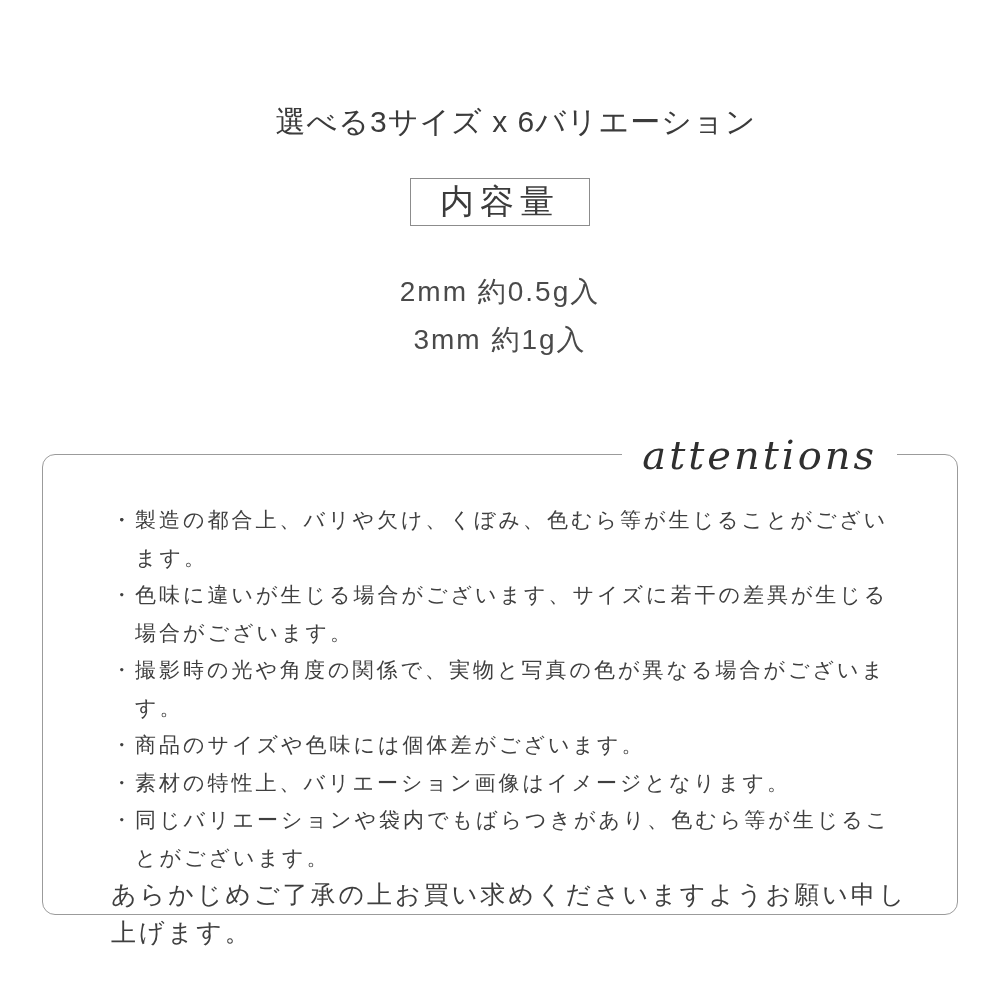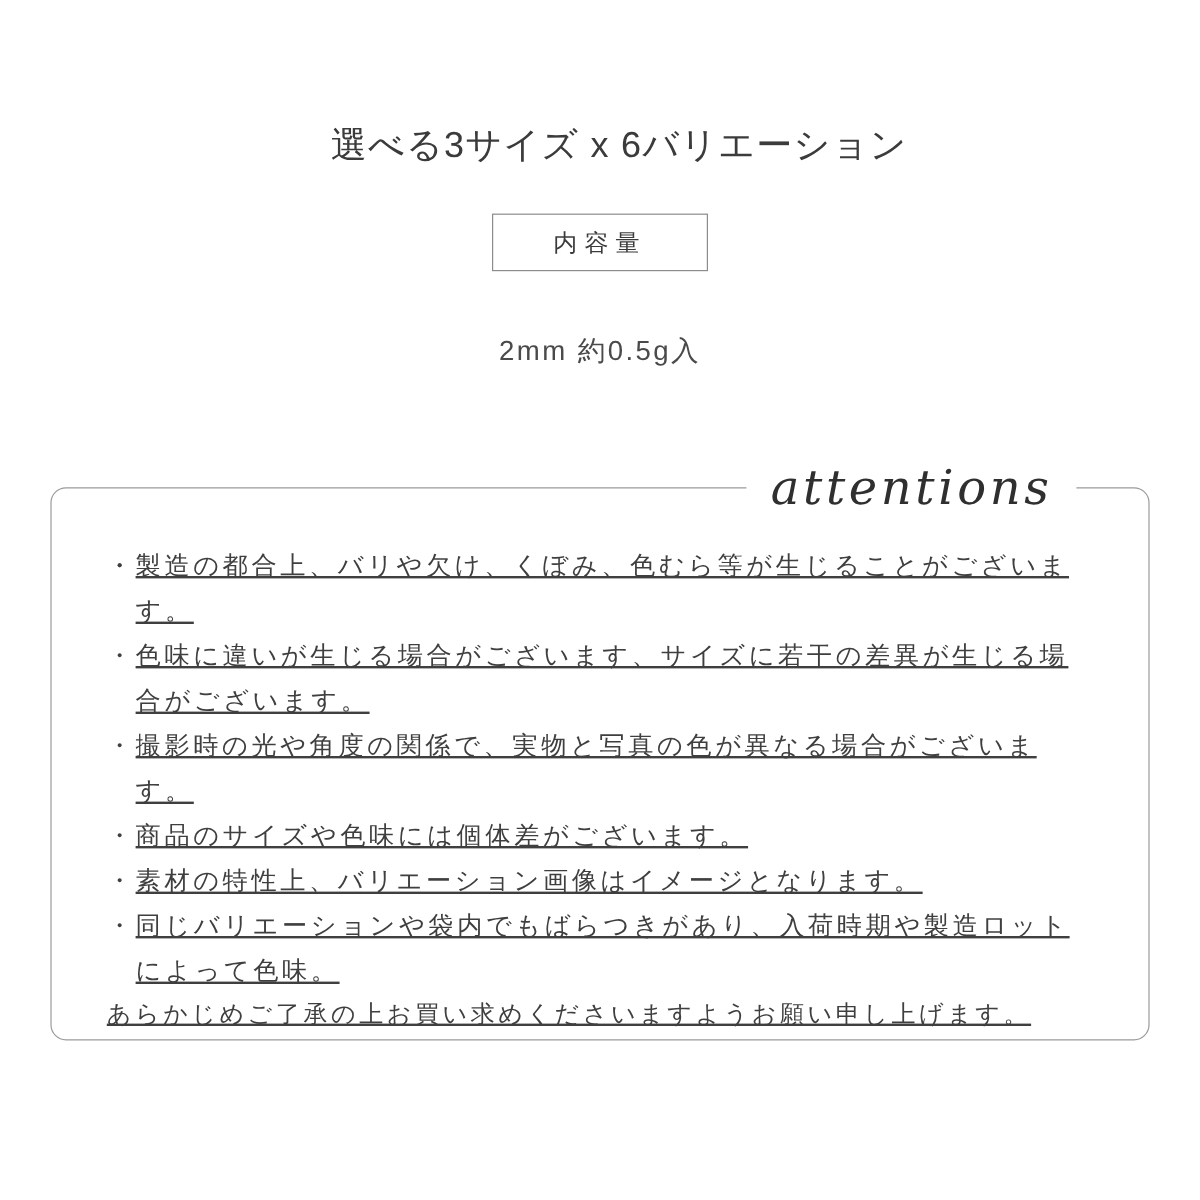--- a/index.html
+++ b/index.html
@@ -31,44 +31,43 @@
     padding-left: 32px;
   }
   .contents-box {
     width: 178px;
     height: 46px;
     border: 1px solid #8c8c8c;
     margin: 36px auto 0 auto;
     display: flex;
     align-items: center;
     justify-content: center;
-    font-size: 20px;
+    font-size: 34px;
     letter-spacing: 6px;
     color: #3b3b3b;
     background: #ffffff;
   }
   .size-list {
     margin-top: 42px;
     text-align: center;
-    font-size: 23px;
+    font-size: 28px;
     letter-spacing: 2px;
     line-height: 48px;
     color: #4a4a4a;
   }
   .attn-box {
     position: relative;
     box-sizing: border-box;
     width: 916px;
     height: 461px;
     margin: 90px auto 0 auto;
     border: 1px solid #9b9b9b;
     border-radius: 13px;
-    padding: 46px 46px 0 46px;
+    padding: 46px 46px 0 68px;
     background: #ffffff;
-    text-decoration: underline;
   }
   .attn-legend {
     position: absolute;
     top: -29px;
     right: 60px;
     background: #ffffff;
     padding: 0 20px;
     font-family: "DejaVu Serif", serif;
     font-style: italic;
     font-size: 40px;
@@ -89,39 +88,40 @@
     position: relative;
     padding-left: 24px;
   }
   .attn-list .bullet {
     position: absolute;
     left: 0;
     top: 0;
   }
   .closing-note {
     margin: 0;
-    font-size: 20px;
+    font-size: 25px;
     letter-spacing: 3px;
     line-height: 37.5px;
     color: #3f3f3f;
   }
 </style>
 </head>
 <body>
 
 <main class="panel">
 
   <h1 class="title">選べる3サイズ x 6バリエーション</h1>
 
   <div class="contents-box">
     <span>内容量</span>
   </div>
 
   <div class="size-list">
     <div>2mm 約0.5g入</div>
+    <div>3mm 約1g入</div>
   </div>
 
   <section class="attn-box">
     <span class="attn-legend">attentions</span>
 
     <ul class="attn-list">
       <li>
         <span class="bullet">・</span>
       </li>
       <li>
@@ -139,20 +139,20 @@
       <li>
         <span class="bullet">・</span>
         <span>商品のサイズや色味には個体差がございます。</span>
       </li>
       <li>
         <span class="bullet">・</span>
         <span>素材の特性上、バリエーション画像はイメージとなります。</span>
       </li>
       <li>
         <span class="bullet">・</span>
-        <span>同じバリエーションや袋内でもばらつきがあり、入荷時期や製造ロットによって色味。</span>
+        <span>同じバリエーションや袋内でもばらつきがあり、色むら等が生じることがございます。</span>
       </li>
     </ul>
 
     <p class="closing-note">あらかじめご了承の上お買い求めくださいますようお願い申し上げます。</p>
   </section>
 
 </main>
 
 </body></html>

